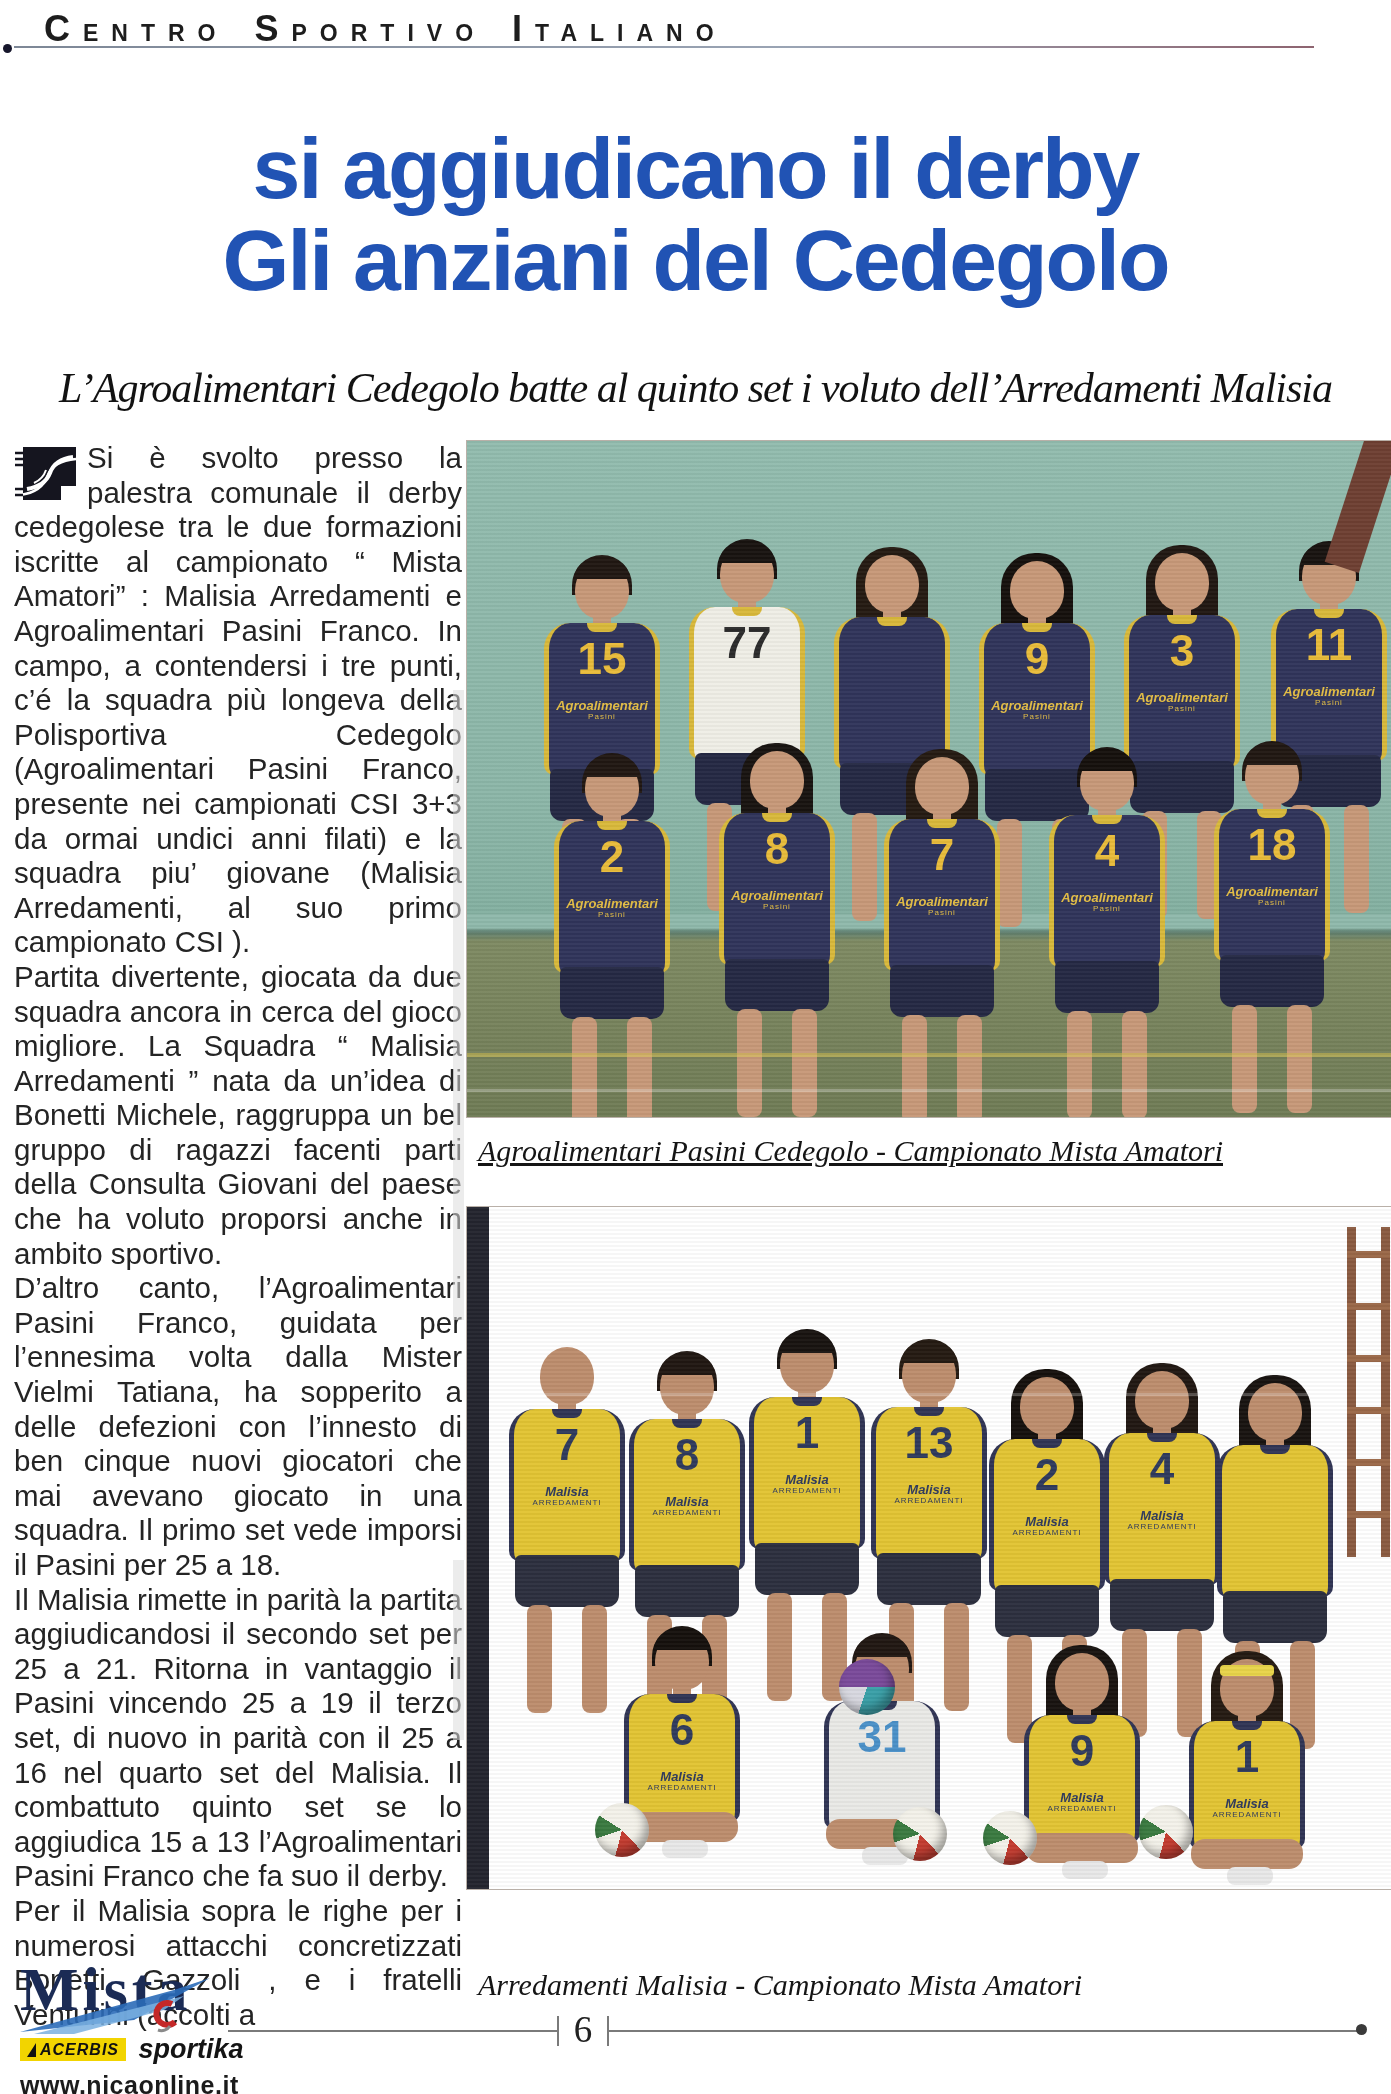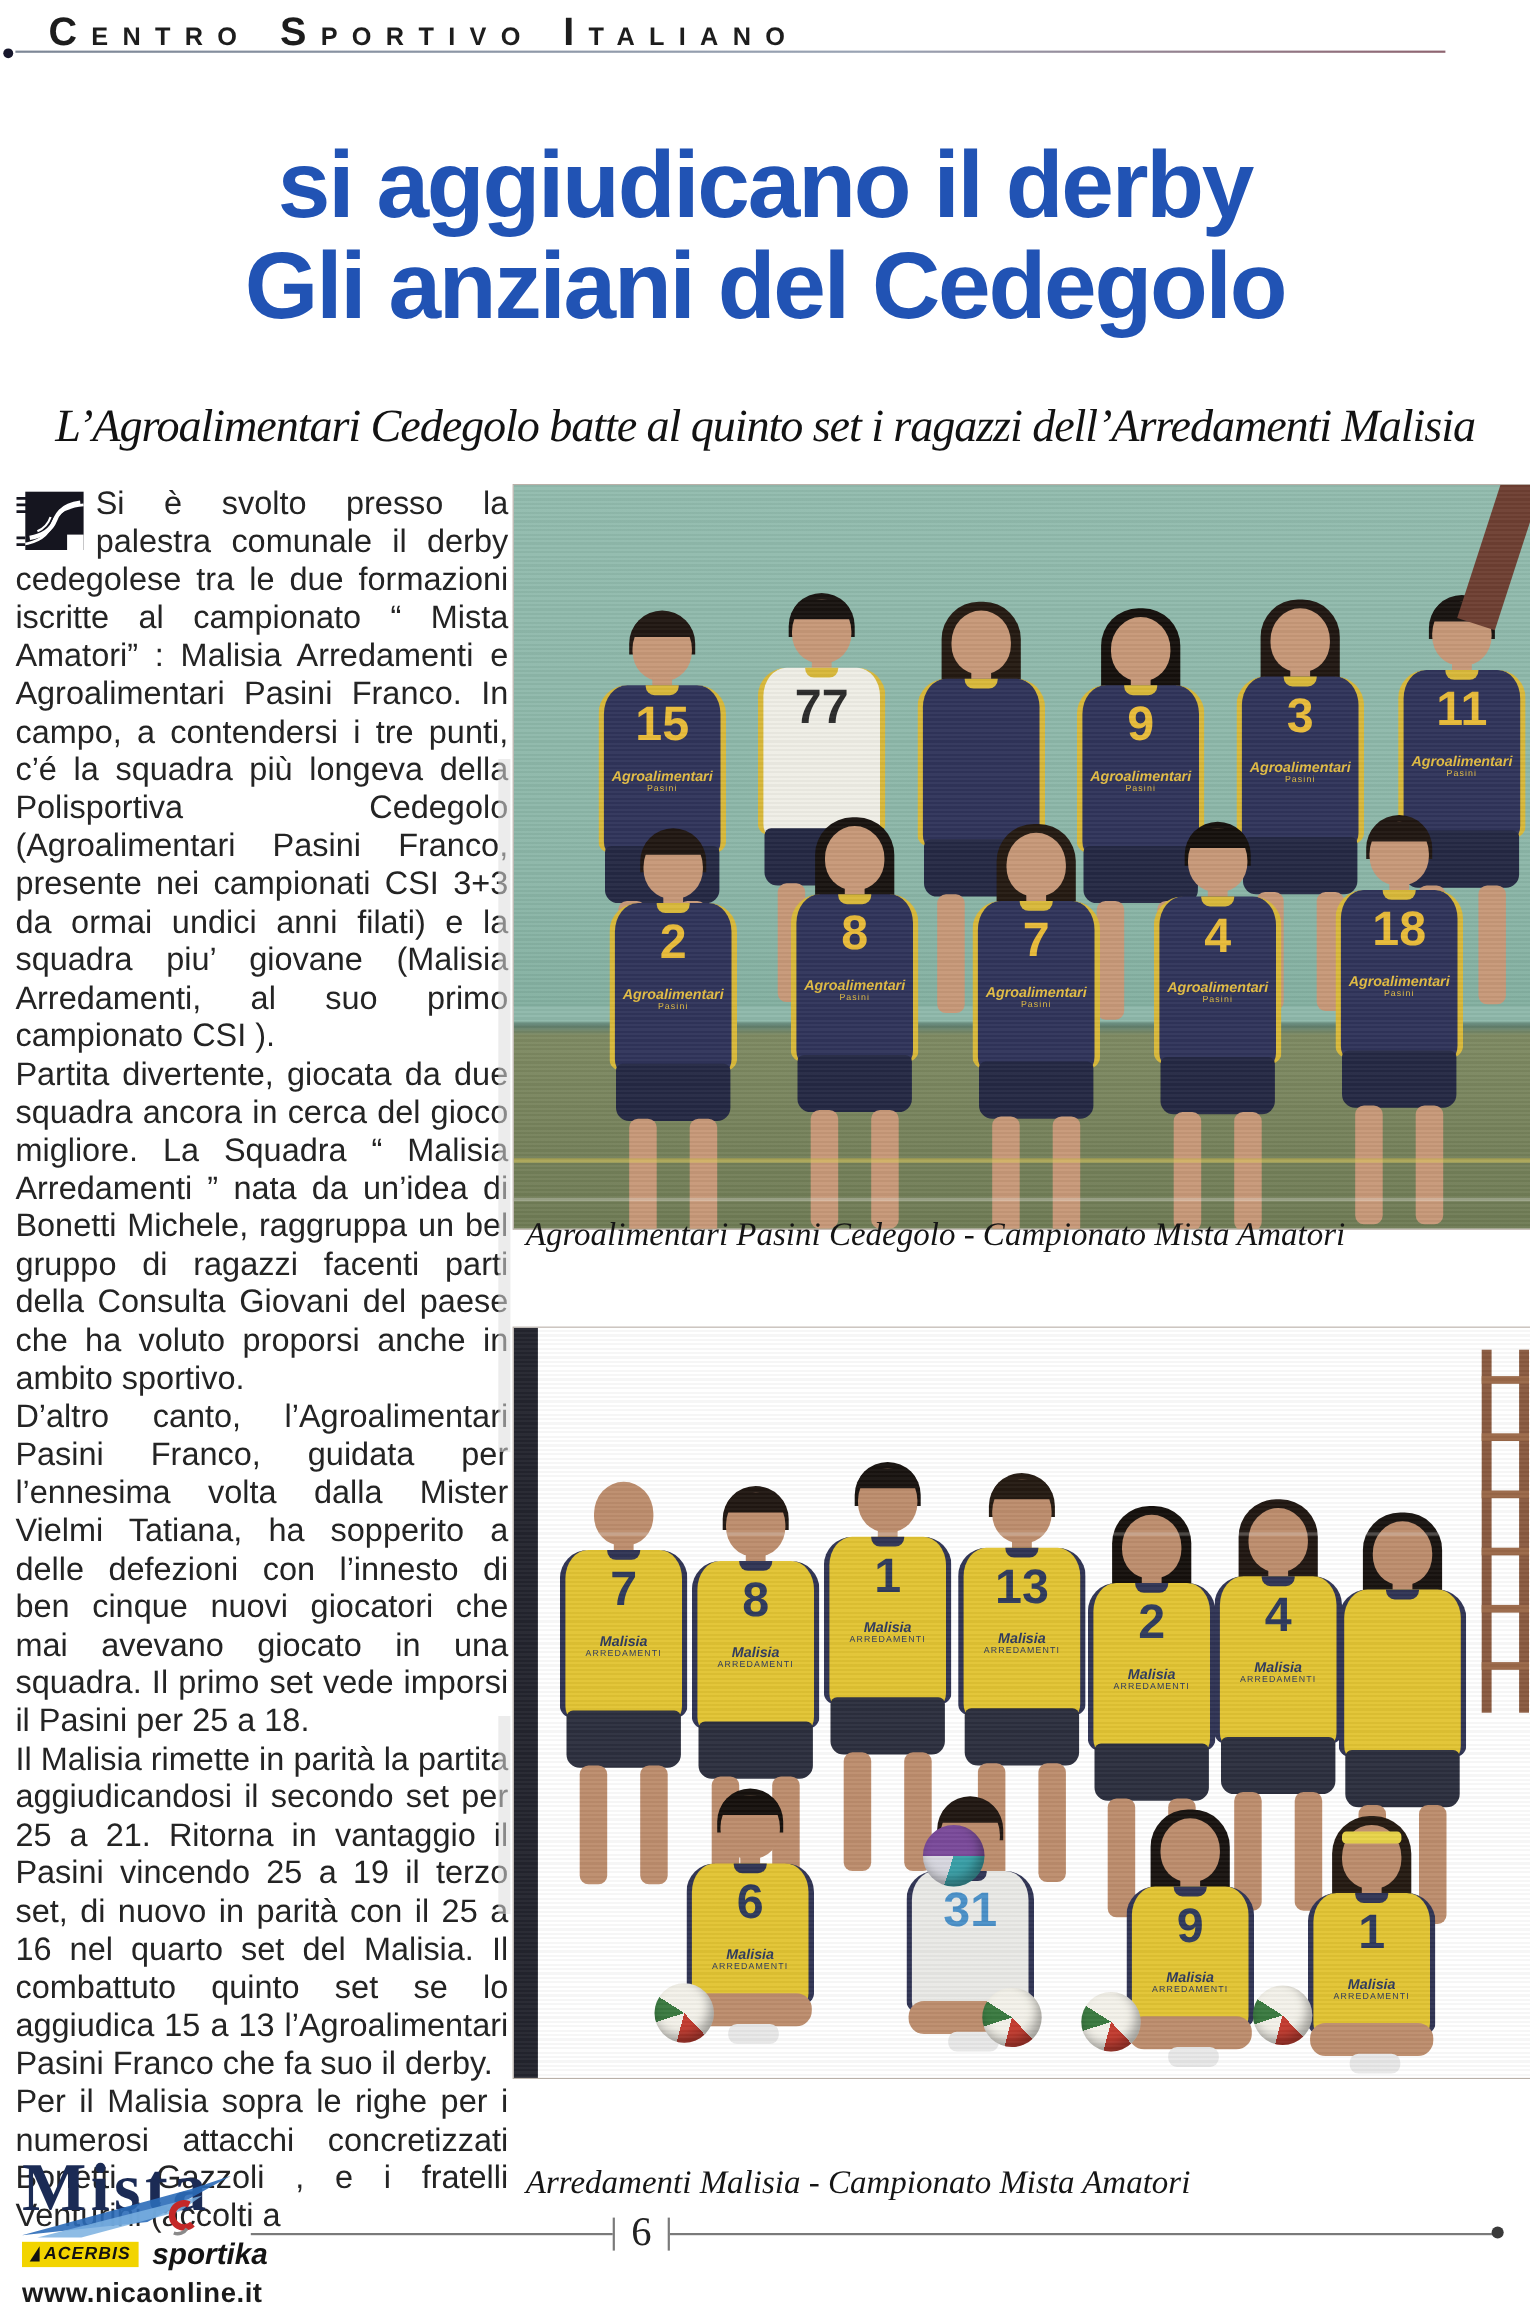--- a/index.html
+++ b/index.html
@@ -55,21 +55,21 @@
                linear-gradient(180deg,#8fb9ab 0%, #8fb9ab 72%, #5e7f70 72.6%, #7e8a62 74%, #6f7b55 100%);}
   #photo2{top:1206px; height:682px;
     background:linear-gradient(180deg,#b18476 0%, #b18476 6%, #7b97a0 6%, #74919b 26%, #5d7482 28%, #46506a 31%, #414458 34%, #3d4052 78%, #343343 81%, #2d2f23 83%, #262villain8 100%);
   }
   .photo .scan{position:absolute; inset:0; pointer-events:none;
     background:repeating-linear-gradient(0deg, rgba(255,255,255,.035) 0 2px, rgba(0,0,0,.035) 2px 4px);}
   .caption{
     position:absolute; left:478px; font-family:"Liberation Serif", serif; font-style:italic;
     font-size:30px; color:#151515; letter-spacing:0;
   }
-  #caption1{top:1106px;}
+  #caption1{top:1134px;text-decoration:underline;}
   #caption2{top:1968px;}
   
   .pf{position:absolute;}
   .jersey-number{position:absolute; left:0; top:14px; width:100%; text-align:center;
     font-weight:900; font-size:44px; line-height:44px;}
   .sponsor{position:absolute; left:0; width:100%; text-align:center; line-height:1.05;}
   
   .nica{position:absolute; left:20px; top:1958px; width:215px;}
   .nica-name{position:relative; font-family:"Liberation Serif", serif; font-weight:700;
     font-size:62px; line-height:62px; color:#1b2b55; letter-spacing:4px;}
@@ -99,21 +99,21 @@
   </div>
   <div class="mast-dot"></div>
   <div class="mast-rule"></div>
 
 
   <div class="headline" style="color: rgb(33, 83, 180);">
     <div>si aggiudicano il derby</div>
     <div>Gli anziani del Cedegolo</div>
   </div>
 
-  <div class="subtitle">L’Agroalimentari Cedegolo batte al quinto set i ragazzi dell’Arredamenti Malisia</div>
+  <div class="subtitle">L’Agroalimentari Cedegolo batte al quinto set i voluto dell’Arredamenti Malisia</div>
 
   <div class="article">
     <p class="para">
       <span class="dropcap">
         <svg width="64" height="58" viewBox="0 0 64 58">
           <rect x="9" y="2" width="53" height="53" fill="#15151f"></rect>
           <rect x="47" y="41" width="15" height="14" fill="#ffffff"></rect>
           <path d="M13 44 Q31 41 36 28 Q41 14 59 12" stroke="#fff" stroke-width="4" fill="none"></path>
           <path d="M6 50 Q28 47 33.5 31 Q39 16 62 14" stroke="#fff" stroke-width="2.5" fill="none"></path>
           <path d="M20 38 Q29 34 32 25" stroke="#fff" stroke-width="2" fill="none"></path>

